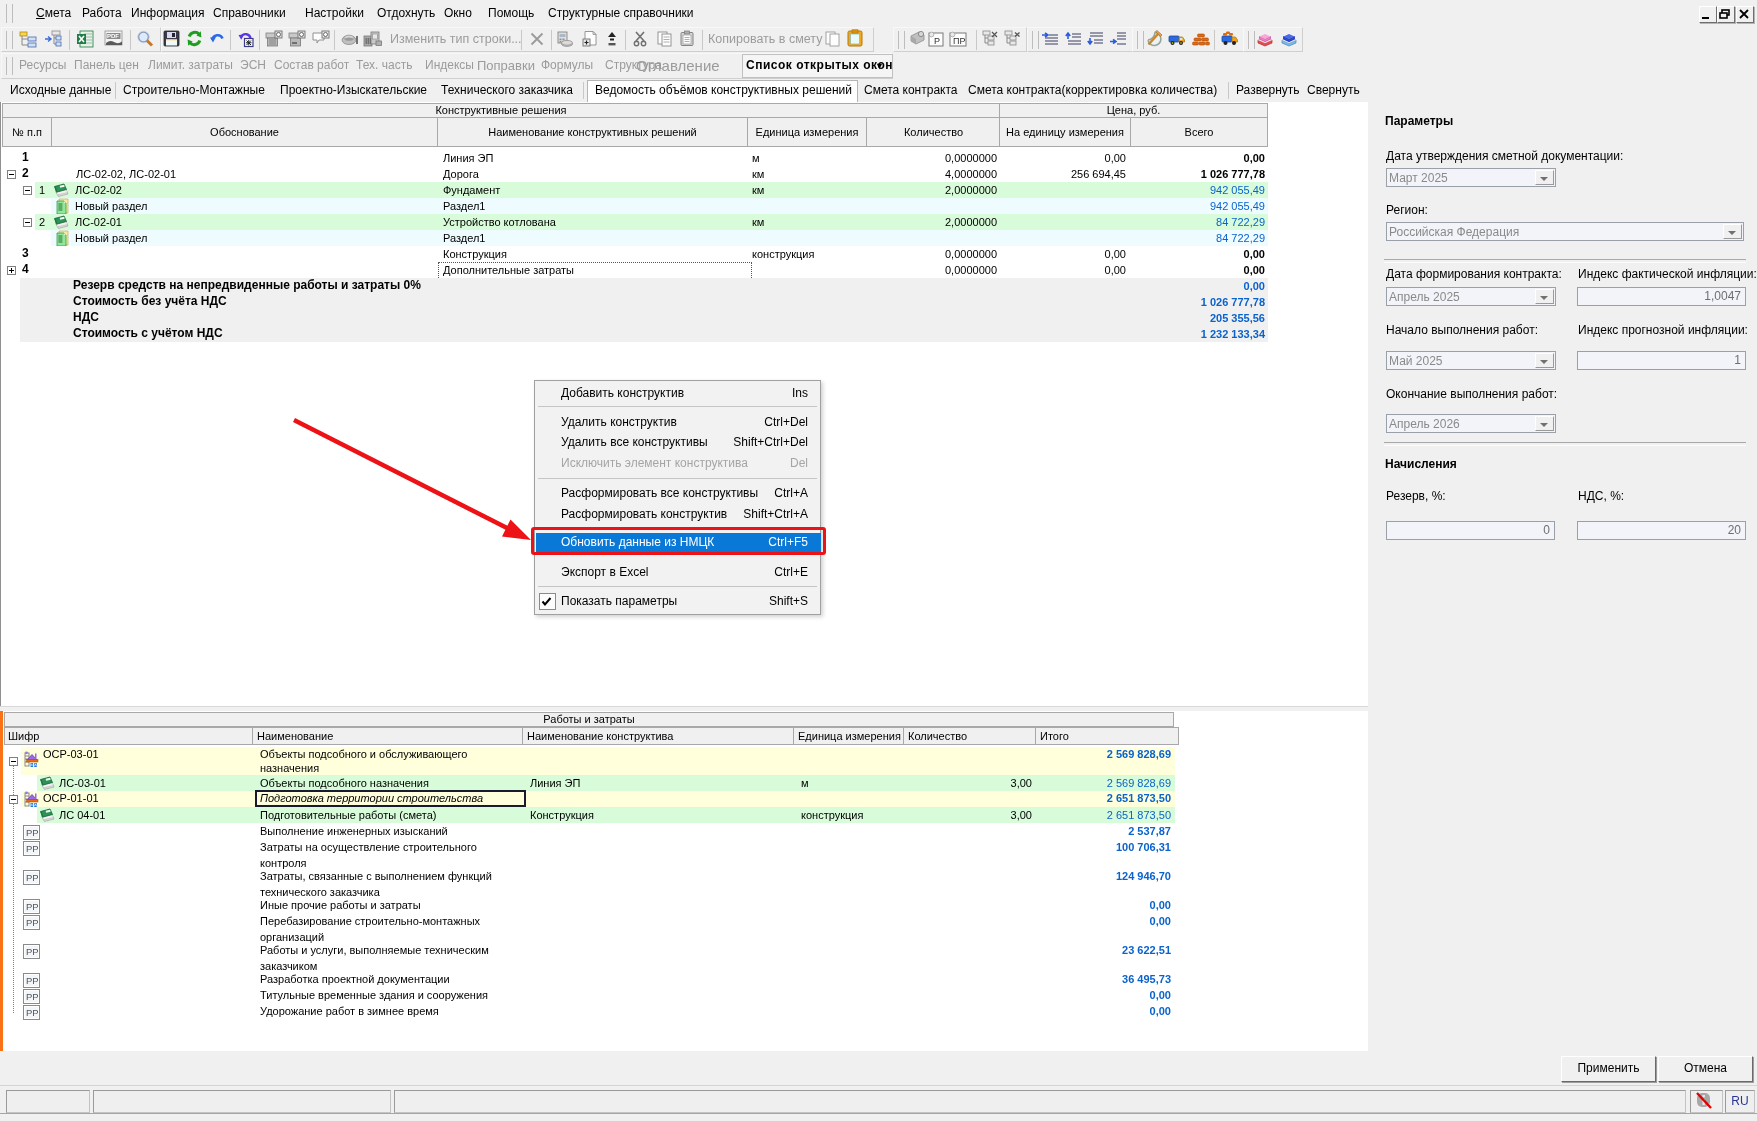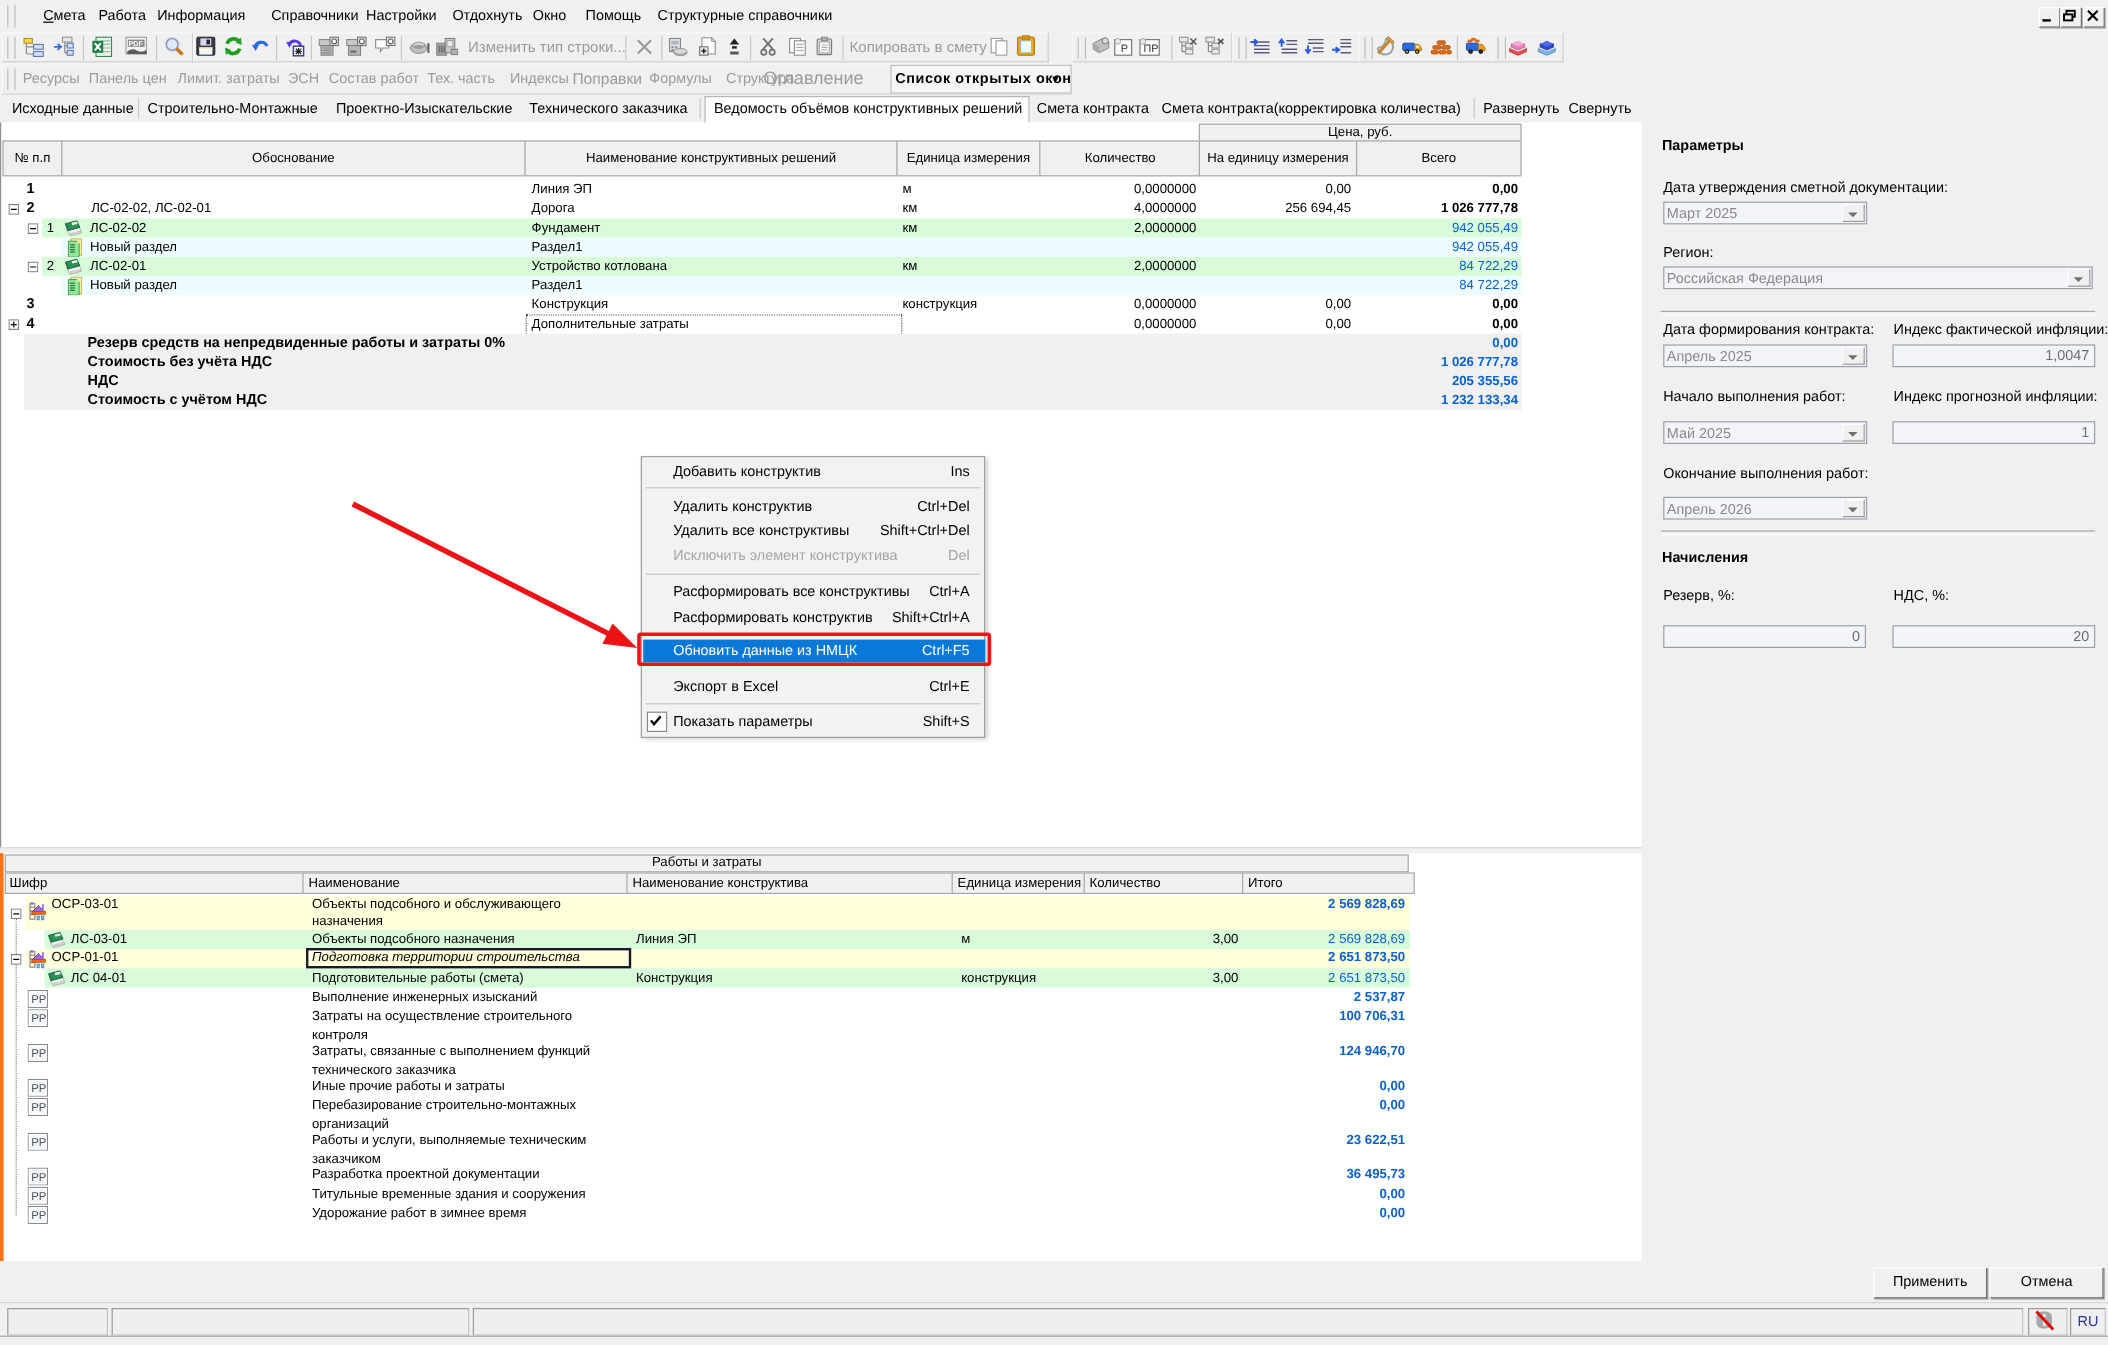--- a/index.html
+++ b/index.html
@@ -74,21 +74,21 @@
   <text x="3" y="11" font-family="Liberation Sans" font-size="9.5" fill="#555">РР</text>
 </symbol>
 </defs>
 </svg>
 
 <div class="a" style="left:0;top:0;width:1757px;height:27px;background:#f0f0f0;border-bottom:1px solid #e2e2e2;">
   <div class="grip" style="left:6px;"></div>
   <div class="t" style="left:36px;top:7px;font-size:12px;"><span style="text-decoration:underline">С</span>мета</div>
   <div class="t" style="left:82px;top:7px;font-size:12px;">Работа</div>
   <div class="t" style="left:131px;top:7px;font-size:12px;">Информация</div>
-  <div class="t" style="left:226px;top:7px;font-size:12px;">Справочники</div>
+  <div class="t" style="left:213px;top:7px;font-size:12px;">Справочники</div>
   <div class="t" style="left:305px;top:7px;font-size:12px;">Настройки</div>
   <div class="t" style="left:377px;top:7px;font-size:12px;">Отдохнуть</div>
   <div class="t" style="left:444px;top:7px;font-size:12px;">Окно</div>
   <div class="t" style="left:488px;top:7px;font-size:12px;">Помощь</div>
   <div class="t" style="left:548px;top:7px;font-size:12px;">Структурные справочники</div>
   <div class="mbtn" style="left:1699px;top:6px;"><svg width="14" height="13">
         <rect x="2" y="9" width="7" height="2" fill="#000"></rect>
       </svg></div>
   <div class="mbtn" style="left:1717px;top:6px;"><svg width="14" height="13">
         <rect x="4" y="2" width="7" height="5" fill="none" stroke="#000" stroke-width="1.6"></rect>
@@ -434,20 +434,21 @@
   <div class="t" style="left:595px;top:5px;font-size:12px;">Ведомость объёмов конструктивных решений</div>
   <div class="t" style="left:864px;top:5px;font-size:12px;">Смета контракта</div>
   <div class="t" style="left:968px;top:5px;font-size:12px;">Смета контракта(корректировка количества)</div>
   <div class="sep" style="left:1228px;"></div>
   <div class="t" style="left:1236px;top:5px;font-size:12px;">Развернуть</div>
   <div class="t" style="left:1307px;top:5px;font-size:12px;">Свернуть</div>
 </div>
 
 <div class="a" id="toppane" style="left:0;top:102px;width:1368px;height:604px;background:#fff;border-left:1px solid #909090;">
 
+  <div class="hcell" style="left:1px;top:1px;width:996px;height:13px;line-height:13px;">Конструктивные решения</div>
   <div class="hcell" style="left:998px;top:1px;width:267px;height:13px;line-height:13px;">Цена, руб.</div>
 
   <div class="hcell" style="left:1px;top:15px;width:48px;height:28px;line-height:28px;">№ п.п</div>
   <div class="hcell" style="left:50px;top:15px;width:385px;height:28px;line-height:28px;">Обоснование</div>
   <div class="hcell" style="left:436px;top:15px;width:309px;height:28px;line-height:28px;">Наименование конструктивных решений</div>
   <div class="hcell" style="left:746px;top:15px;width:118px;height:28px;line-height:28px;">Единица измерения</div>
   <div class="hcell" style="left:865px;top:15px;width:133px;height:28px;line-height:28px;">Количество</div>
   <div class="hcell" style="left:998px;top:15px;width:130px;height:28px;line-height:28px;">На единицу измерения</div>
   <div class="hcell" style="left:1129px;top:15px;width:136px;height:28px;line-height:28px;">Всего</div>
 

